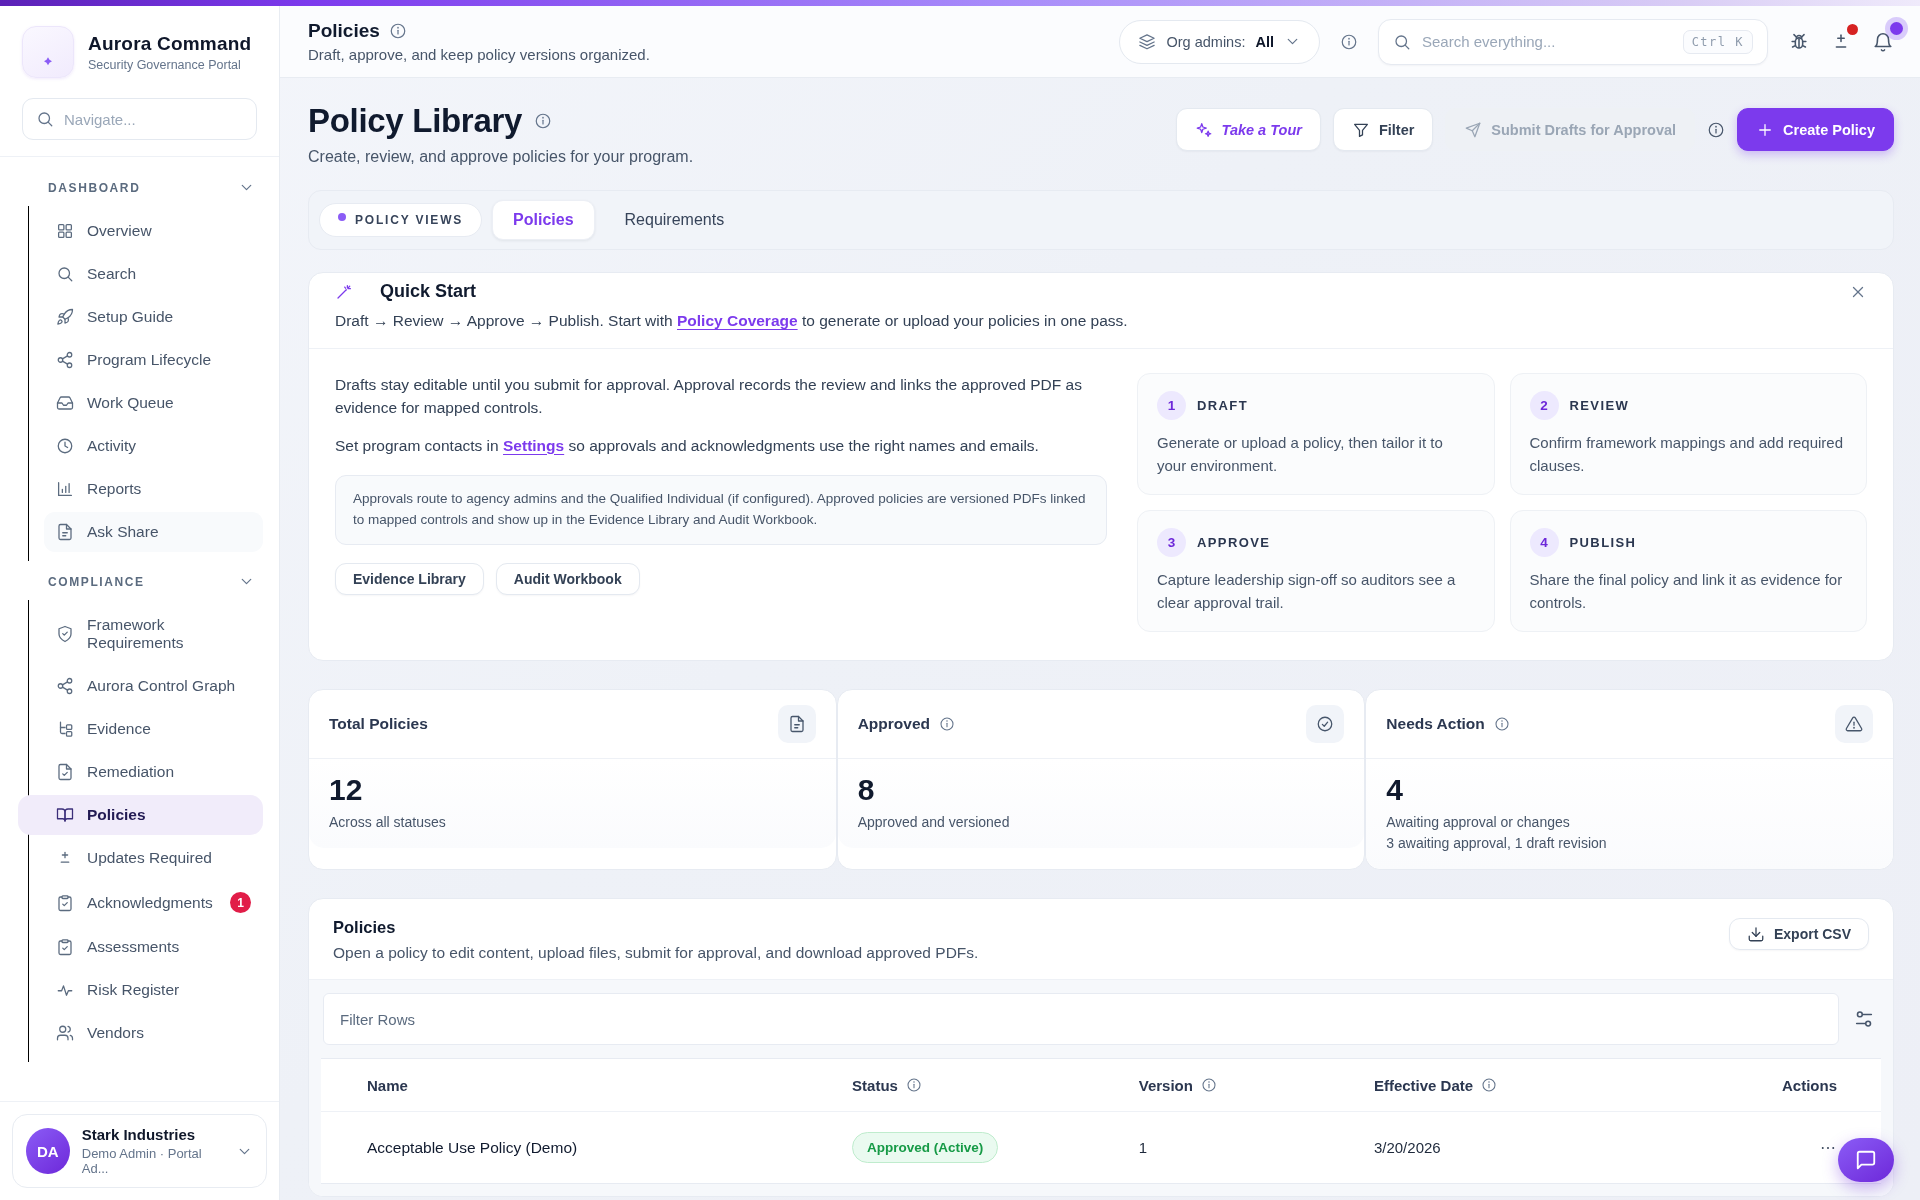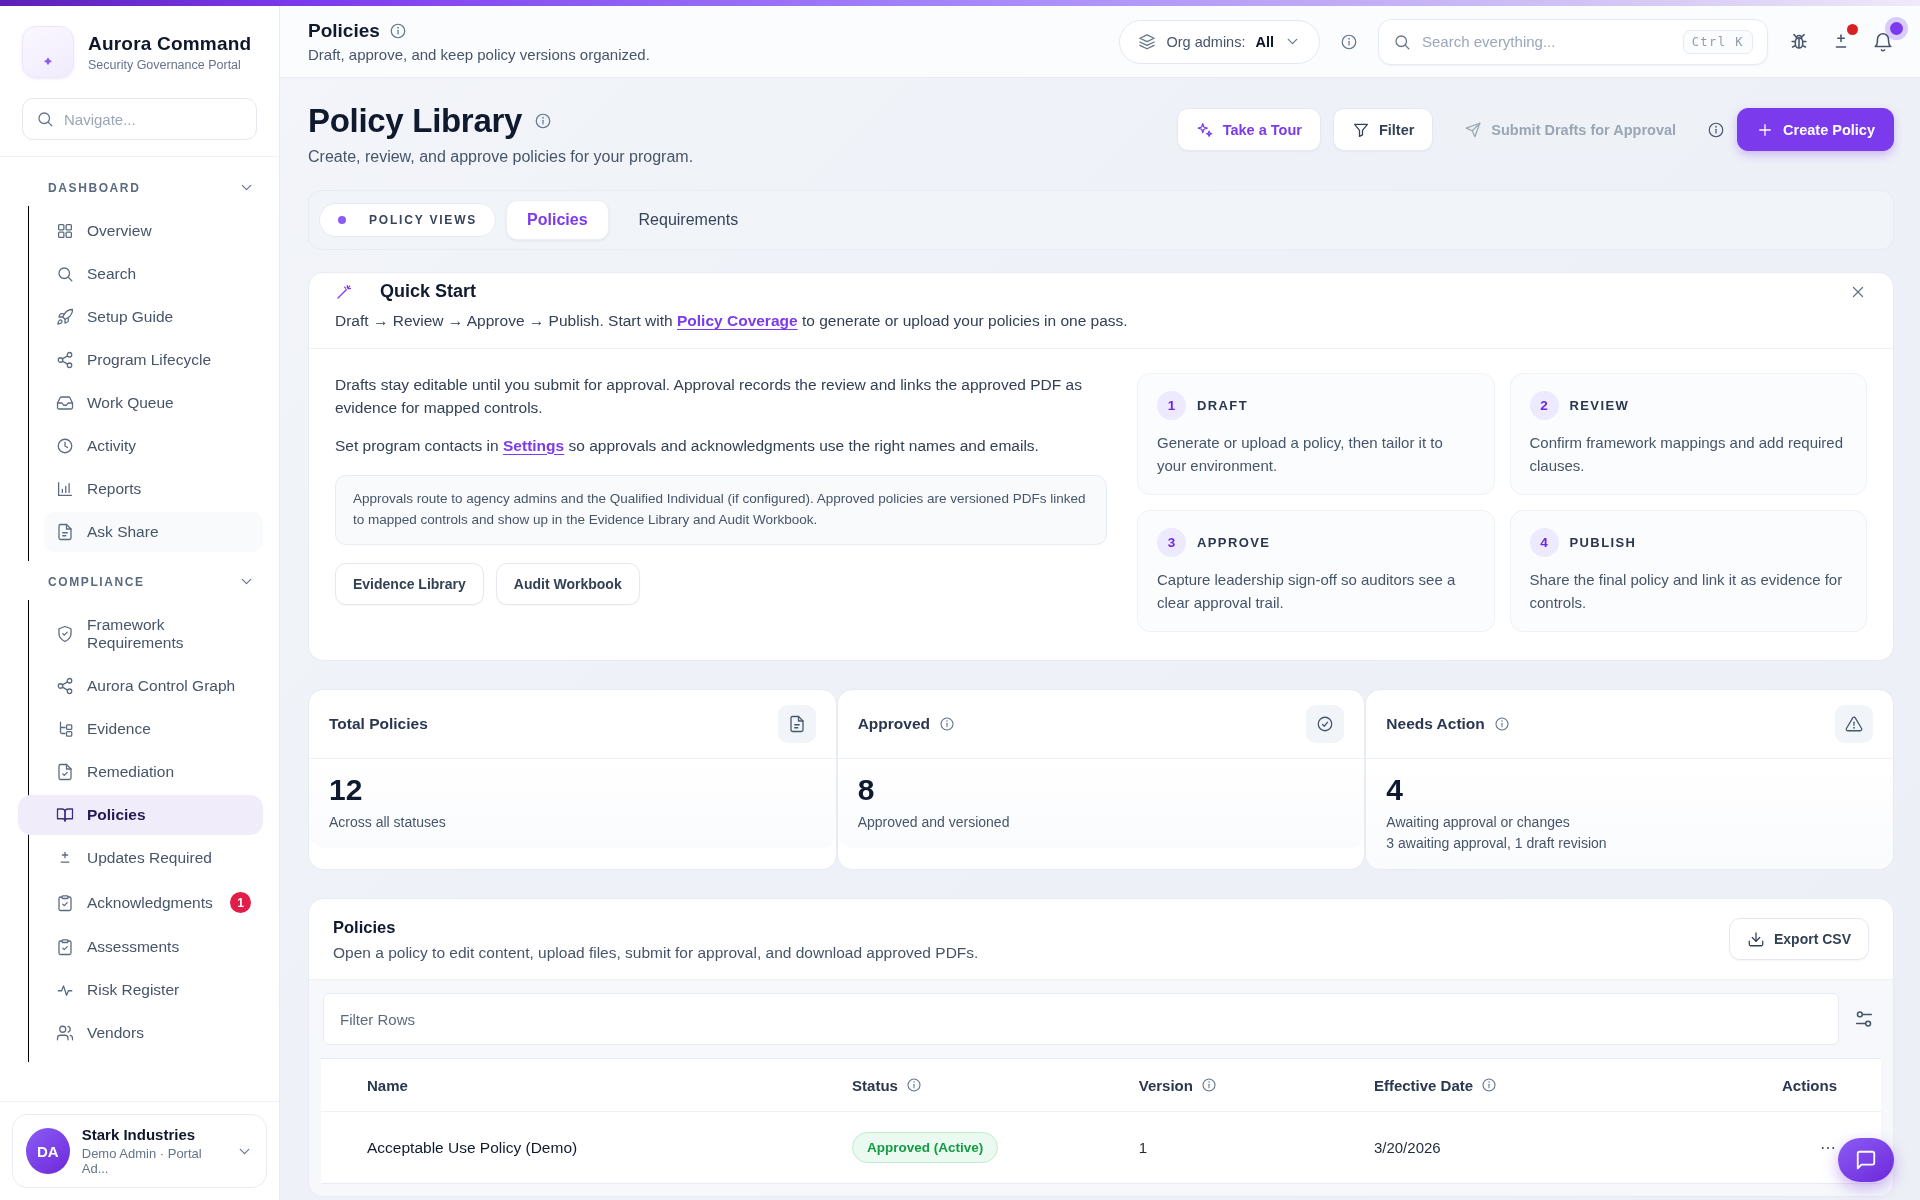--- a/index.html
+++ b/index.html
@@ -72,49 +72,49 @@
   
   .content { flex:1; padding:24px 26px 0 28px; overflow:hidden; }
   .page-head { display:flex; justify-content:space-between; align-items:flex-start; }
   .ph-title-row { display:flex; align-items:center; gap:12px; }
   .ph-title { font-size:33px; font-weight:800; letter-spacing:-.3px; color:#101a2e; }
   .ph-sub { font-size:16px; color:#475569; margin-top:8px; }
   .ph-actions { display:flex; align-items:center; gap:12px; margin-top:6px; }
   .btn { display:inline-flex; align-items:center; gap:9px; height:43px; padding:0 18px; border-radius:11px;
     font-size:14.5px; font-weight:600; border:1px solid #e4e9f0; background:#fff; color:#334155; cursor:pointer; font-family:inherit;
     box-shadow:0 1px 2px rgba(15,23,42,.04); }
-  .btn-tour { color:#7c3aed; }
+  .btn-tour { color:#7c3aed;font-style:italic; }
   .btn-disabled { background:#eef1f5; color:#9aa6b5; border-color:#eef1f5; box-shadow:none; cursor:default;align-items:center; }
   .btn-primary { background:#7c3aed; border-color:#7c3aed; color:#fff; box-shadow:0 4px 10px rgba(124,58,237,.30); }
   .info-btn { color:#47566b; display:flex; cursor:pointer; }
 
   .tabbar { margin-top:24px; background:#f1f4f9; border:1px solid #e7ebf2; border-radius:13px; padding:9px 10px;
     display:flex; align-items:center; gap:10px; }
   .views-pill { background:#fff; border:1px solid #e7ebf2; border-radius:999px; padding:9px 18px; display:flex;
-    align-items:center; gap:23px; font-size:12px; font-weight:700; letter-spacing:1.8px; text-transform:uppercase; color:#37445a; cursor:pointer; }
+    align-items:flex-start; gap:9px; font-size:12px; font-weight:700; letter-spacing:1.8px; text-transform:uppercase; color:#37445a; cursor:pointer; }
   .views-dot { width:8px; height:8px; border-radius:50%; background:#8b5cf6; }
   .tab { padding:10px 20px; border-radius:11px; font-size:16px; color:#37445a; cursor:pointer; }
   .tab.active { background:#fff; color:#7c3aed; font-weight:600; border:1px solid #eceff5; box-shadow:0 1px 3px rgba(15,23,42,.07); }
 
   .card { background:#fff; border:1px solid #e7ebf2; border-radius:15px; }
 
   
   .qs { margin-top:22px; }
   .qs-head { display:flex; align-items:center; gap:27px; padding:8px 26px 10px;text-align:right; }
   .qs-title { font-size:18px; font-weight:700; color:#101a2e; }
   .qs-close { margin-left:auto; color:#64748b; display:flex; cursor:pointer; }
   .qs-flow { padding:0 26px 18px; font-size:15.5px; color:#334155; border-bottom:1px solid #eef1f6; }
   .link { color:#7c3aed; font-weight:700; text-decoration:underline; text-underline-offset:3px; cursor:pointer; }
   .qs-body { display:grid; grid-template-columns:1fr 730px; gap:30px; padding:24px 26px 28px; }
   .qs-p { font-size:15.5px; color:#334155; line-height:1.5; }
   .qs-p + .qs-p { margin-top:14px; }
   .callout { margin-top:18px; background:#f8fafc; border:1px solid #e7ebf2; border-radius:11px; padding:13px 17px;
     font-size:13.5px; color:#475569; line-height:1.55; }
   .qs-links { display:flex; gap:12px; margin-top:18px; }
-  .btn-sm { height:42px; padding:0 17px; font-size:14px; }
+  .btn-sm { height:32px; padding:0 17px; font-size:14px; }
   .steps { display:grid; grid-template-columns:1fr 1fr; gap:15px; }
   .step { background:#fbfcfd; border:1px solid #eef1f5; border-radius:13px; padding:17px 19px; }
   .step-head { display:flex; align-items:center; gap:11px; }
   .step-num { width:29px; height:29px; border-radius:50%; background:#ede9fe; color:#6d28d9; font-size:13.5px;
     font-weight:700; display:flex; align-items:center; justify-content:center; }
   .step-label { font-size:13px; font-weight:700; letter-spacing:1.4px; text-transform:uppercase; color:#2b3750; }
   .step-text { margin-top:12px; font-size:15px; color:#475569; line-height:1.5; }
 
   
   .stats { margin-top:28px; display:grid; grid-template-columns:1fr 1fr 1fr; }

